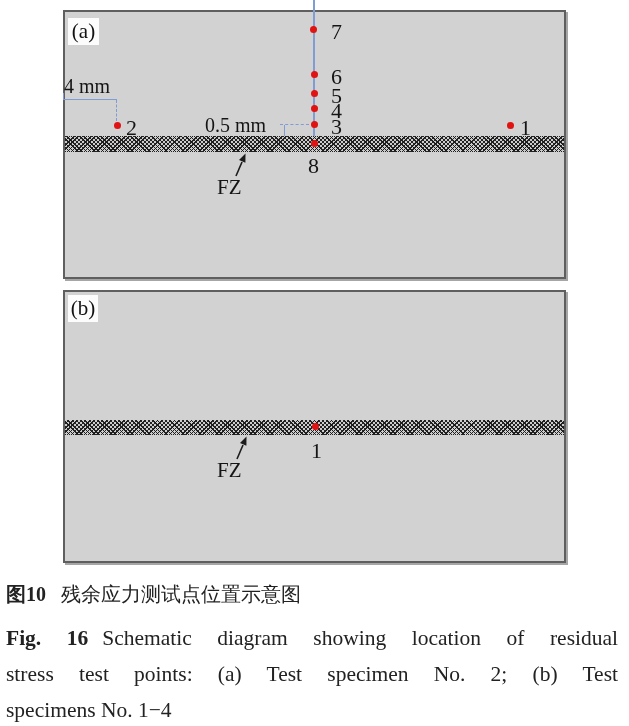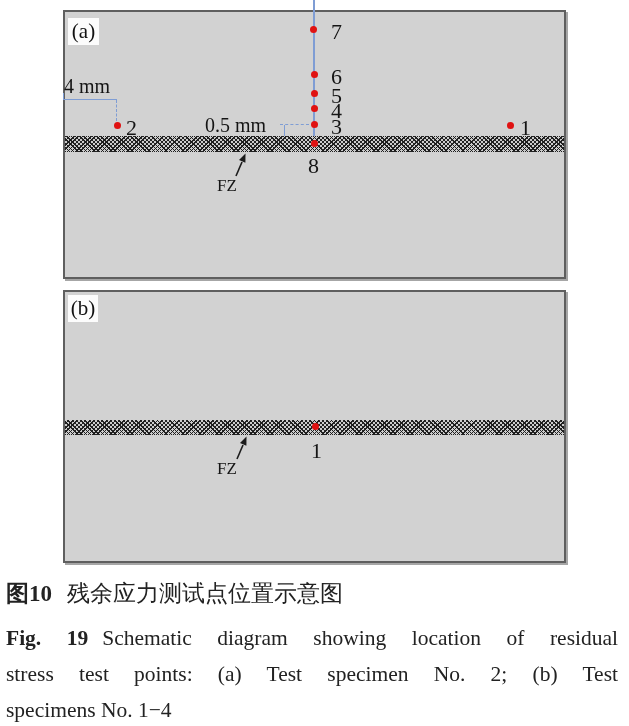--- a/index.html
+++ b/index.html
@@ -16,24 +16,24 @@
           repeating-linear-gradient(-45deg, rgba(25,25,25,.95) 0 1px, rgba(0,0,0,0) 1px 3px);}
   .pt{position:absolute;width:7px;height:7px;border-radius:50%;
       background:var(--point-red,#e01212);}
   .num{position:absolute;font-size:22px;line-height:1;color:#151515;}
   .dim{position:absolute;font-size:20px;line-height:1;color:#151515;}
   .bl-v{position:absolute;width:2px;background:var(--measure-blue,#7f9dd4);}
   .bl-h{position:absolute;height:0;border-top:1.5px solid var(--measure-blue,#7f9dd4);}
   .bl-ht{position:absolute;width:0;border-left:1.5px solid var(--measure-blue,#7f9dd4);}
   .bl-hd{position:absolute;height:0;border-top:1.5px dashed var(--measure-blue,#7f9dd4);}
   .bl-vd{position:absolute;width:0;border-left:1.5px dashed var(--measure-blue,#7f9dd4);}
-  .fz{position:absolute;font-size:17px;line-height:1;color:#151515;}
+  .fz{position:absolute;font-size:21px;line-height:1;color:#151515;}
   .arr{position:absolute;}
   .caption{position:absolute;left:6px;top:576px;width:612px;color:#222;}
-  .cap-zh{margin:0 0 8px 0;font-size:23px;line-height:36px;}
+  .cap-zh{margin:0 0 8px 0;font-size:20px;line-height:36px;}
   .cap-zh b{margin-right:15px;}
   .cap-en{margin:0;font-size:21.5px;line-height:36px;}
   .just{text-align:justify;text-align-last:justify;}
   .cap-en b{margin-right:14px;}
 </style>
 </head>
 <body>
 
 <div class="page">
 
@@ -94,18 +94,18 @@
 
     <svg class="arr" style="left:169px;top:143px;" width="18" height="25" viewBox="0 0 18 25">
       <line x1="3" y1="24" x2="9" y2="10" stroke="#1c1c1c" stroke-width="1.6"></line>
       <polygon points="12.5,1.5 12.4,10.8 6,8" fill="#1c1c1c"></polygon>
     </svg>
     <div class="fz" style="left:152px;top:168px;">FZ</div>
   </div>
 
   <div class="caption">
     <p class="cap-zh"><b>图10</b><span>残余应力测试点位置示意图</span></p>
-    <p class="cap-en just"><b>Fig. 19</b><span>Schematic diagram showing location of residual</span></p>
+    <p class="cap-en just"><b>Fig. 16</b><span>Schematic diagram showing location of residual</span></p>
     <p class="cap-en just">stress test points: (a) Test specimen No. 2; (b) Test</p>
     <p class="cap-en">specimens No. 1−4</p>
   </div>
 
 </div>
 
 </body></html>

